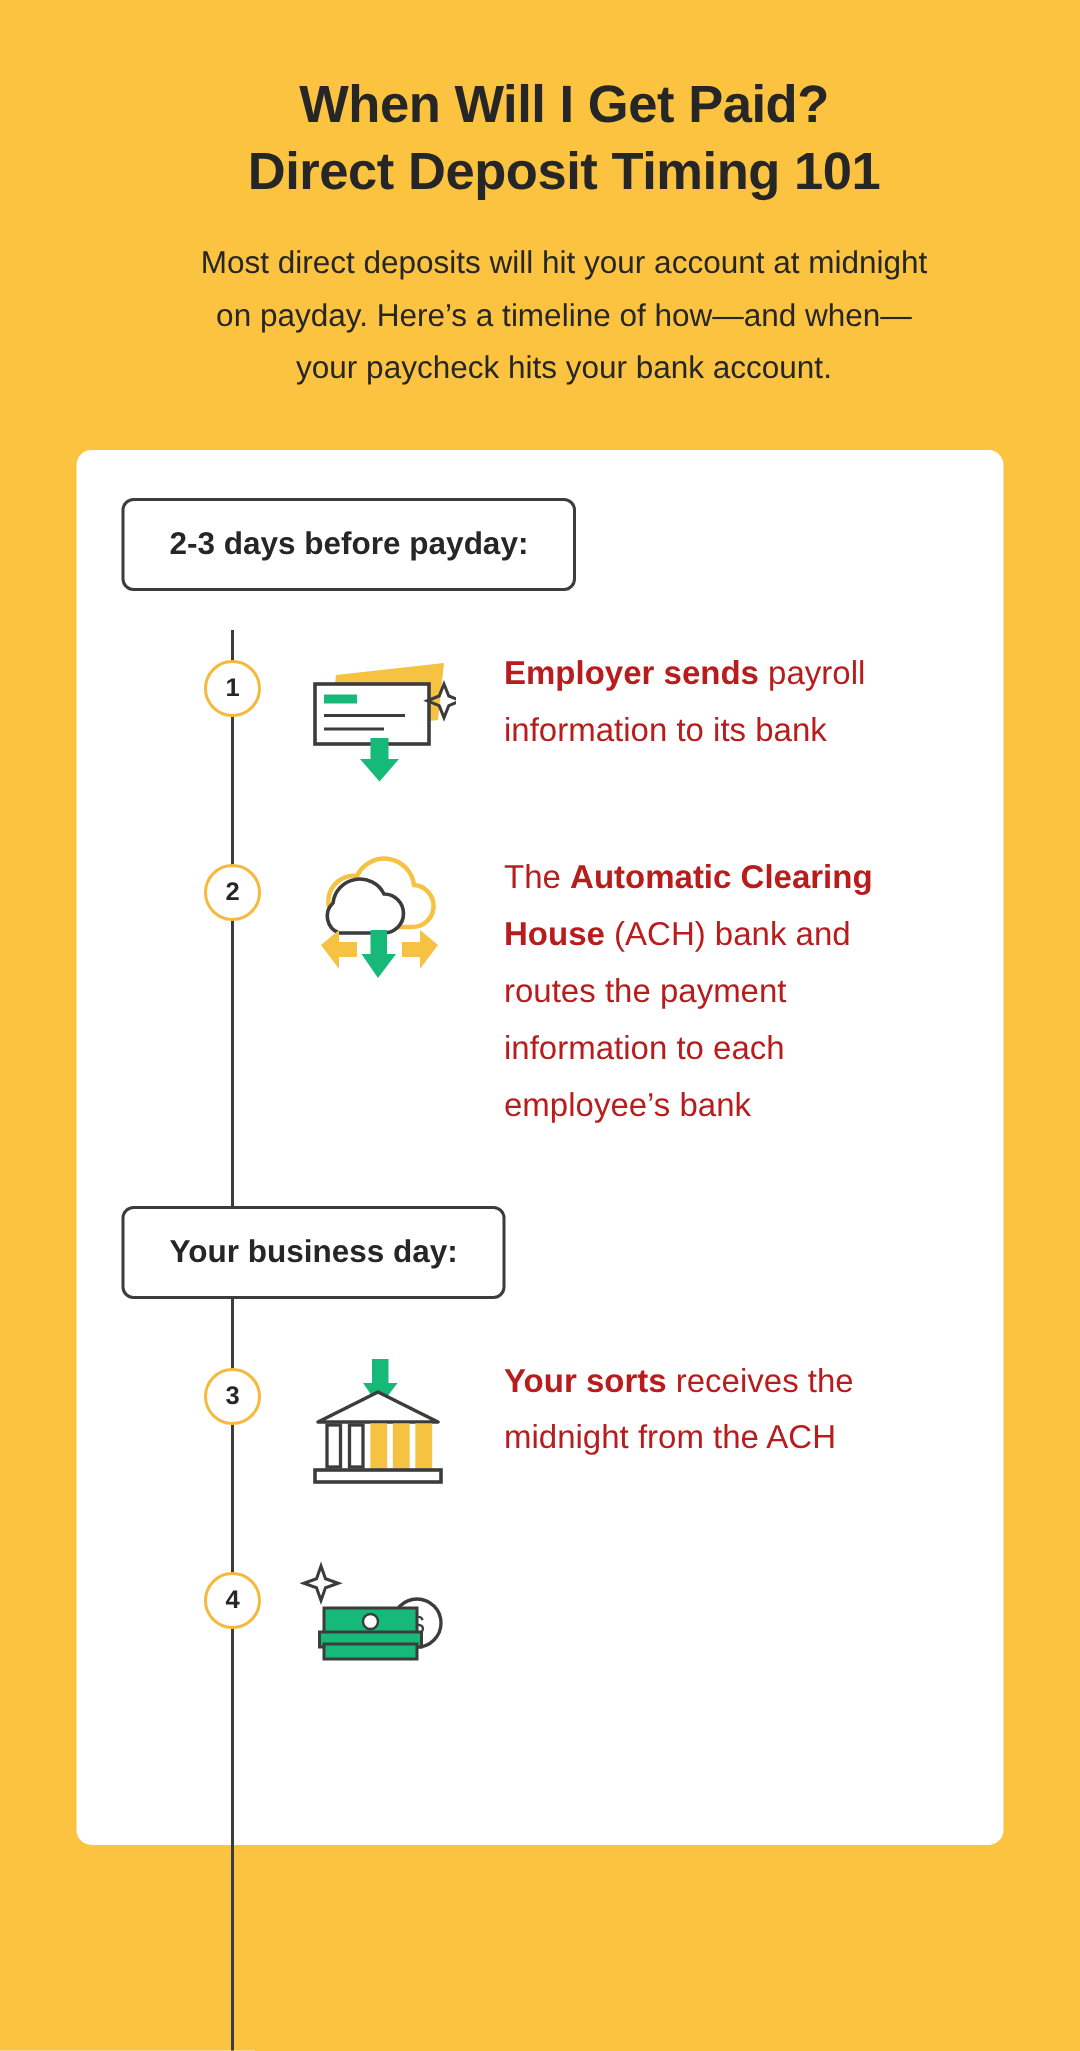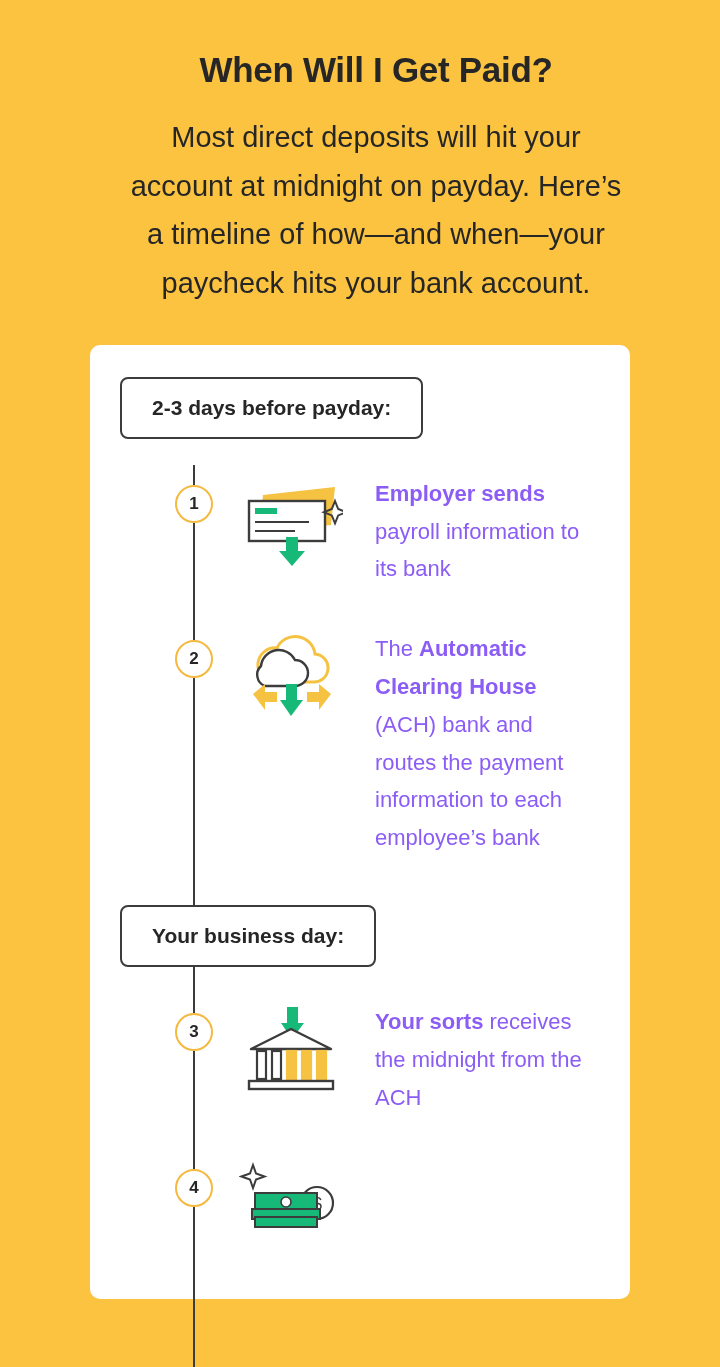--- a/index.html
+++ b/index.html
@@ -36,31 +36,31 @@
     font-size: 35px;
     font-weight: bold;
     color: #262626;
     line-height: 1.28;
     letter-spacing: -0.3px;
     margin: 0 0 20px 0;
   }
   .title .line { display: block; }
 
   .subtitle {
-    font-size: 29px;
+    font-size: 21px;
     color: #262626;
     line-height: 1.68;
     margin: 0;
     padding: 0 34px;
     font-weight: normal;
   }
 
   .card {
     margin-top: 37px;
-    width: 540px;
+    width: 618px;
     background: #FFFFFF;
     border-radius: 10px;
     position: relative;
     padding: 32px 0 40px 0;
     min-height: 930px;
   }
 
   
   .timeline-line {
     position: absolute;
@@ -122,37 +122,38 @@
     display: flex;
     align-items: center;
     justify-content: center;
     padding-top: 4px;
   }
 
   .step-text {
     margin-left: 28px;
     font-size: 22px;
     line-height: 1.72;
-    color: #8b5cf6;
+    color: #b91c1c;
     max-width: 330px;
     padding-top: 2px;
   }
   .step-text b { font-weight: bold; }
 
   .spacer-lg { height: 34px; }
   .spacer-sm { height: 12px; }
 </style>
 </head>
 <body>
 
 <div class="infographic">
 
   <div class="header">
     <h1 class="title">
       <span class="line">When Will I Get Paid?</span>
+      <span class="line">Direct Deposit Timing 101</span>
     </h1>
     <p class="subtitle">Most direct deposits will hit your account at midnight on payday. Here’s a  timeline of how—and when—your paycheck hits your bank account.</p>
   </div>
 
   <div class="card">
     <div class="timeline-line"></div>
 
     <div class="phase-wrap">
       <div class="phase">2-3 days before payday:</div>
     </div>

